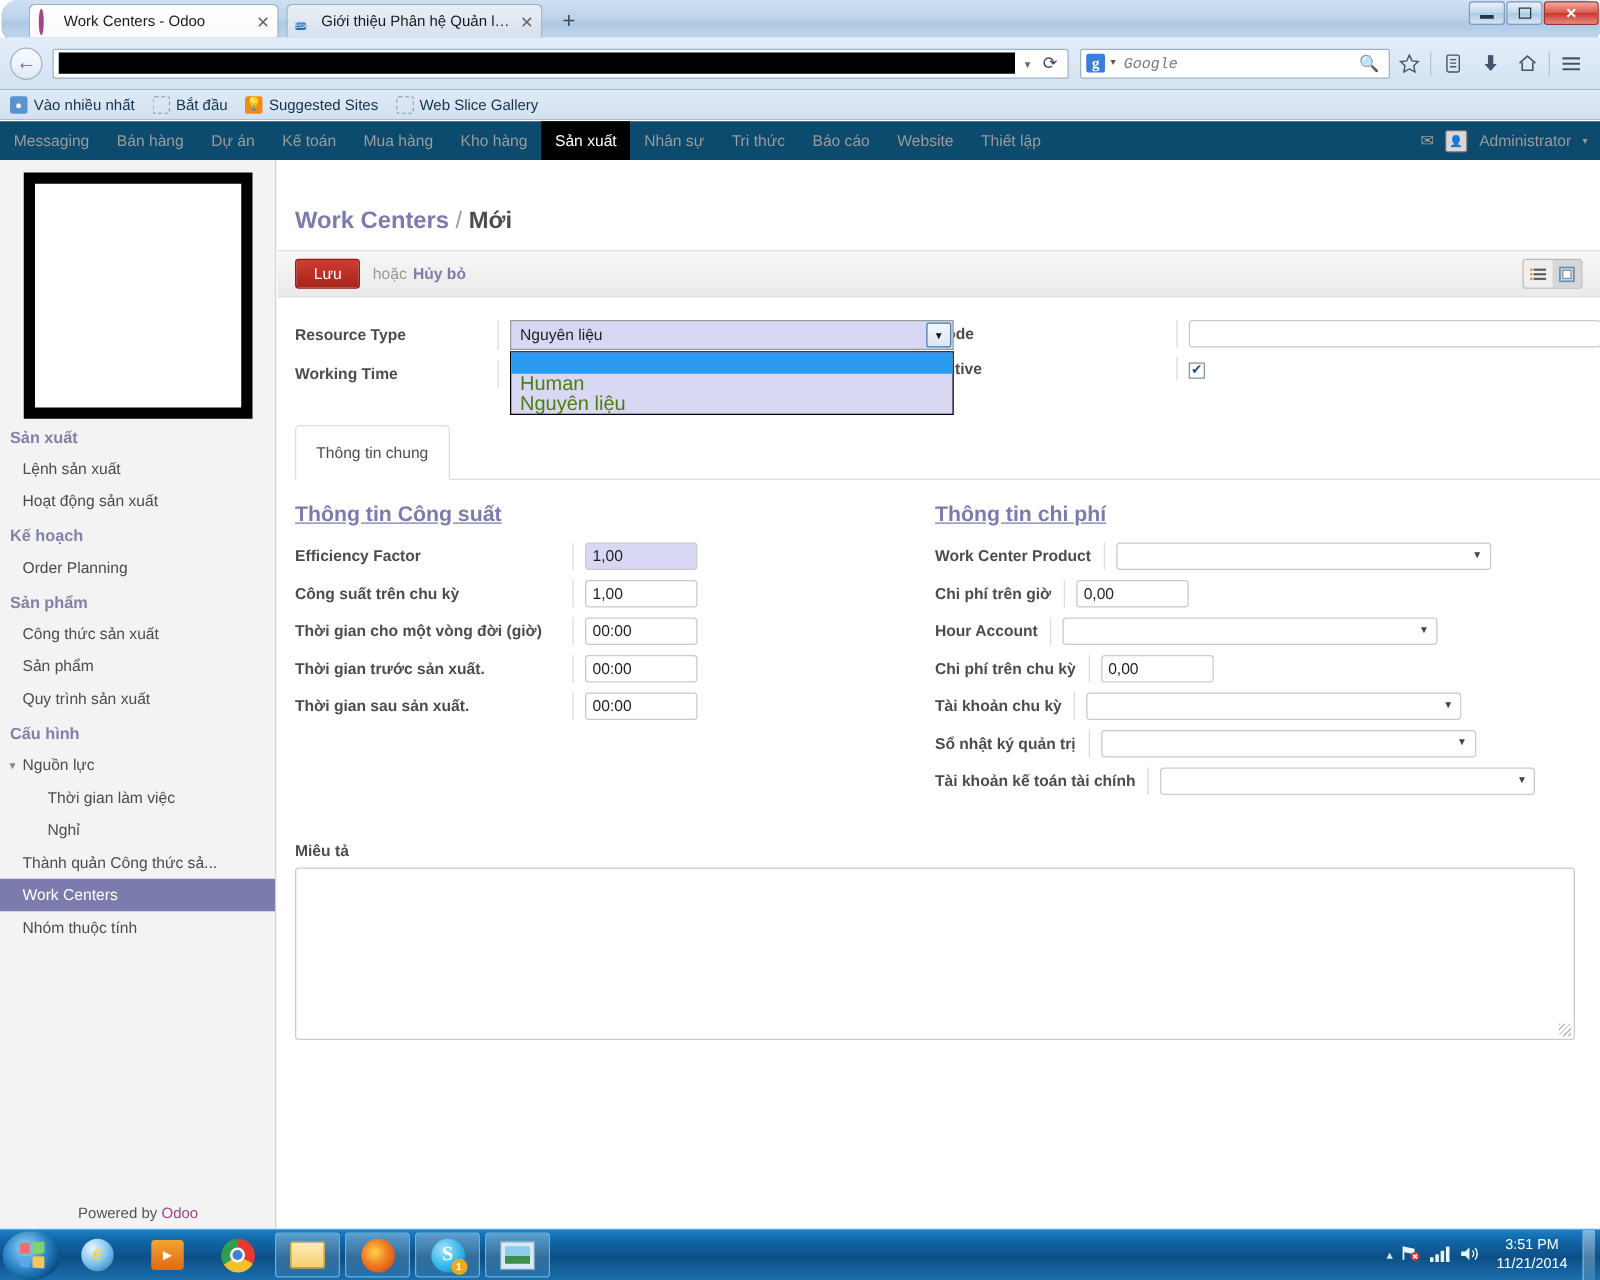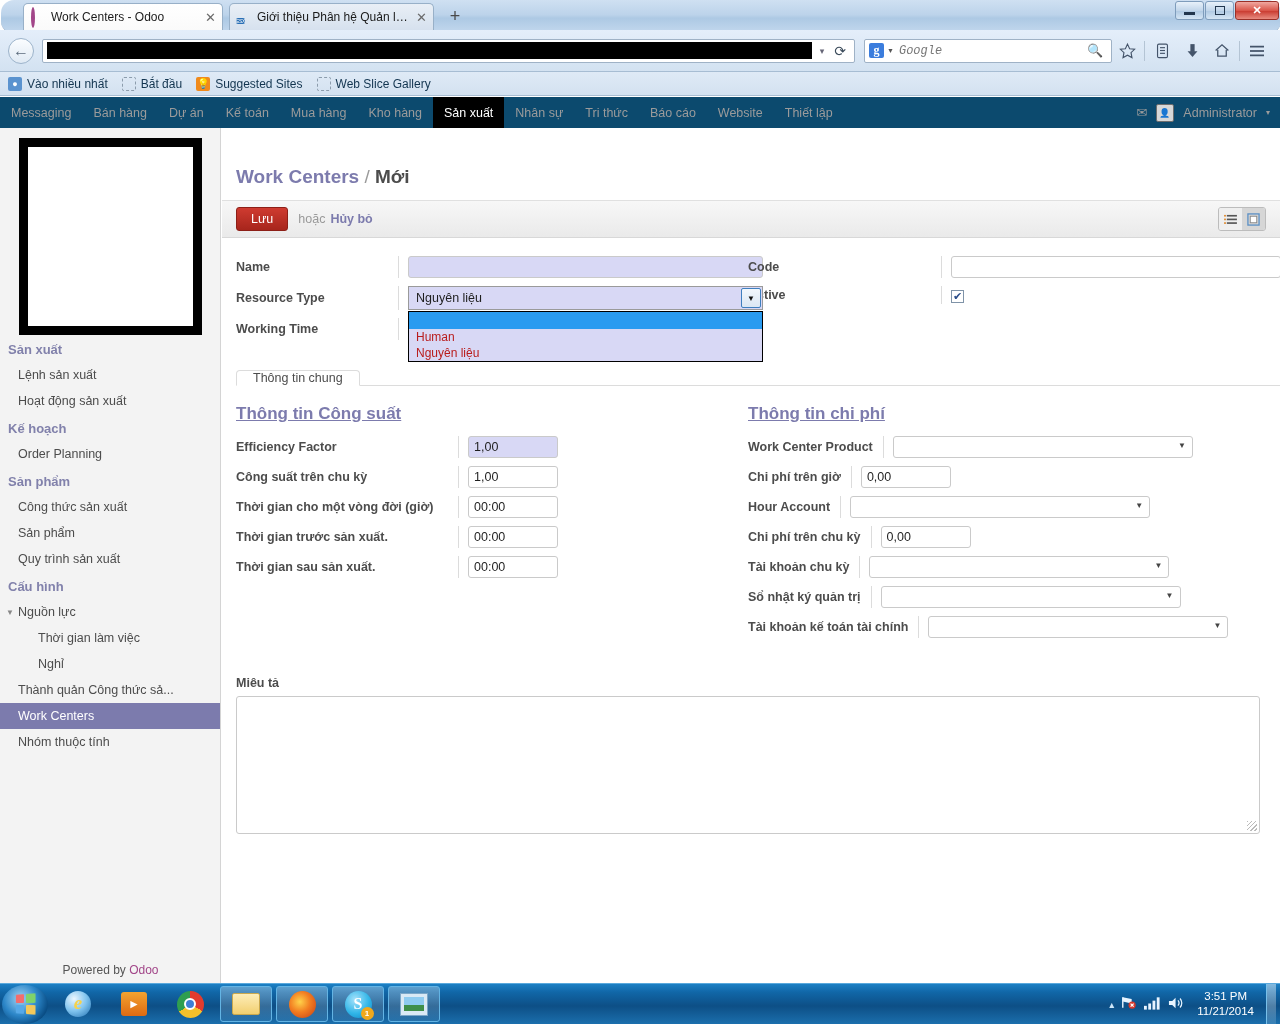--- a/index.html
+++ b/index.html
@@ -186,34 +186,34 @@
   .selwrap { position: relative; width: 355px; }
   .selbox { width: 355px; height: 24px; background: #d8d8f5; border: 1px solid #9a9a9a;
     display: flex; align-items: center; padding: 0 26px 0 7px;
     font-size: 12.5px; color: #1f1f1f; cursor: pointer; }
   .selarrow { position: absolute; right: 2px; top: 2px; width: 20px; height: 20px;
     background: linear-gradient(to bottom,#f2f7fc 0%,#dbe7f3 100%);
     border: 1px solid #3f7fbf; border-radius: 2px;
     display: flex; align-items: center; justify-content: center; font-size: 8px; color: #111; }
   .seldrop { position: absolute; left: 0; top: 25px; width: 355px;
     background: #d8d8f5; border: 1px solid #000; z-index: 40; }
-  .selopt { font-size: 12px; color: #b91c1c; padding: 1px 7px; height: 16px; line-height: 15px;
+  .selopt { font-size: 16px; color: #4d7c0f; padding: 1px 7px; height: 16px; line-height: 15px;
     cursor: pointer; }
   .selopt.hl { background: #2a9bf0; height: 17px; }
 
   .dd { position: relative; border: 1px solid #cacaca; border-radius: 3px;
     background: #fff; height: 22px; cursor: pointer; }
   .dd::after { content: "\25BC"; position: absolute; right: 6px; top: 4px;
     font-size: 8px; color: #444; }
   .dd.w300 { width: 300px; }
 
   
   .tabstrip { margin: 22px 0 0 14px; display: flex; align-items: flex-end;
     border-bottom: 1px solid #dcdcdc; }
-  .ntab { font-size: 12.5px; color: #4c4c4c; padding: 0 16px;
+  .ntab { font-size: 12.5px; color: #4c4c4c; padding: 14px 16px;
     border: 1px solid #dcdcdc; border-bottom: 1px solid #fff;
     border-radius: 4px 4px 0 0; background: #fff; margin-bottom: -1px; cursor: pointer; }
   .grouphead { font-size: 17px; font-weight: bold; color: #7c7bad; margin: 18px 0 12px 0; text-decoration: underline; }
 
   .desc-label { font-size: 12.5px; font-weight: bold; color: #4c4c4c;
     margin: 30px 0 6px 14px; }
   .desc-box { margin-left: 14px; width: 1024px; height: 138px;
     border: 1px solid #cacaca; border-radius: 3px; background: #fff; position: relative; }
   .desc-grip { position: absolute; right: 2px; bottom: 2px; width: 10px; height: 10px;
     background: repeating-linear-gradient(135deg,#bbb 0 1px,transparent 1px 3px); }
@@ -449,26 +449,20 @@
             <rect x="3.5" y="3.5" width="7" height="7" fill="#fff" stroke="#888" stroke-width="1"></rect>
             </svg>
         </div>
       </div>
     </div>
 
     <div class="form-wrap">
       <div class="form-cols">
 
         <div class="col col-left">
-          <div class="frow">
-            <div class="flabel">Name</div>
-            <div class="sepline">
-              <input class="txt name-input focus" type="text" value="" style="">
-            </div>
-          </div>
 
           <div class="frow">
             <div class="flabel">Resource Type</div>
             <div class="sepline">
               <div class="selwrap">
                 <div class="selbox">Nguyên liệu</div>
                 <div class="selarrow">▼</div>
                 <div class="seldrop">
                   <div class="selopt hl"></div>
                   <div class="selopt">Human</div>

